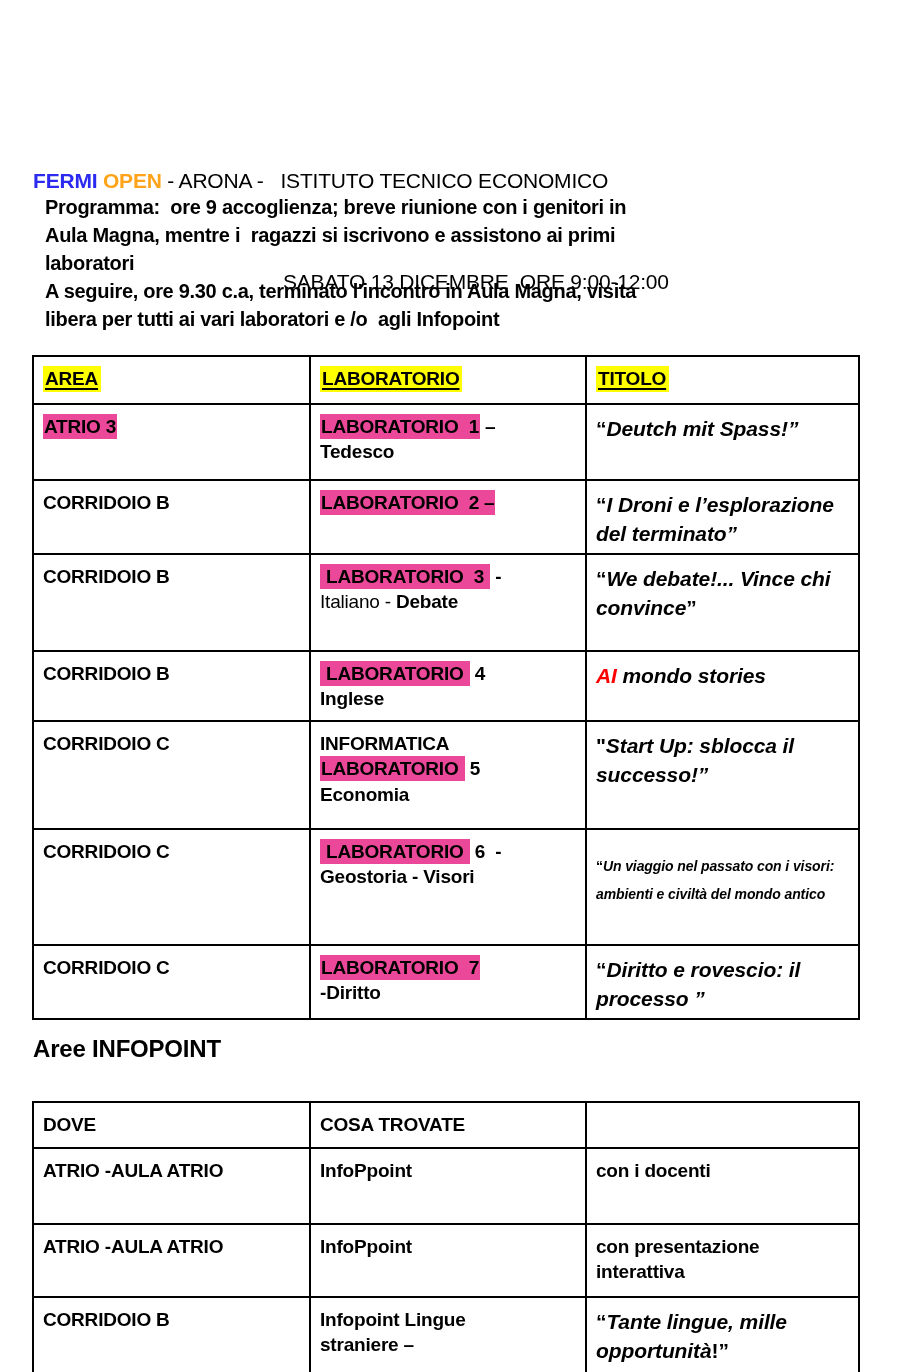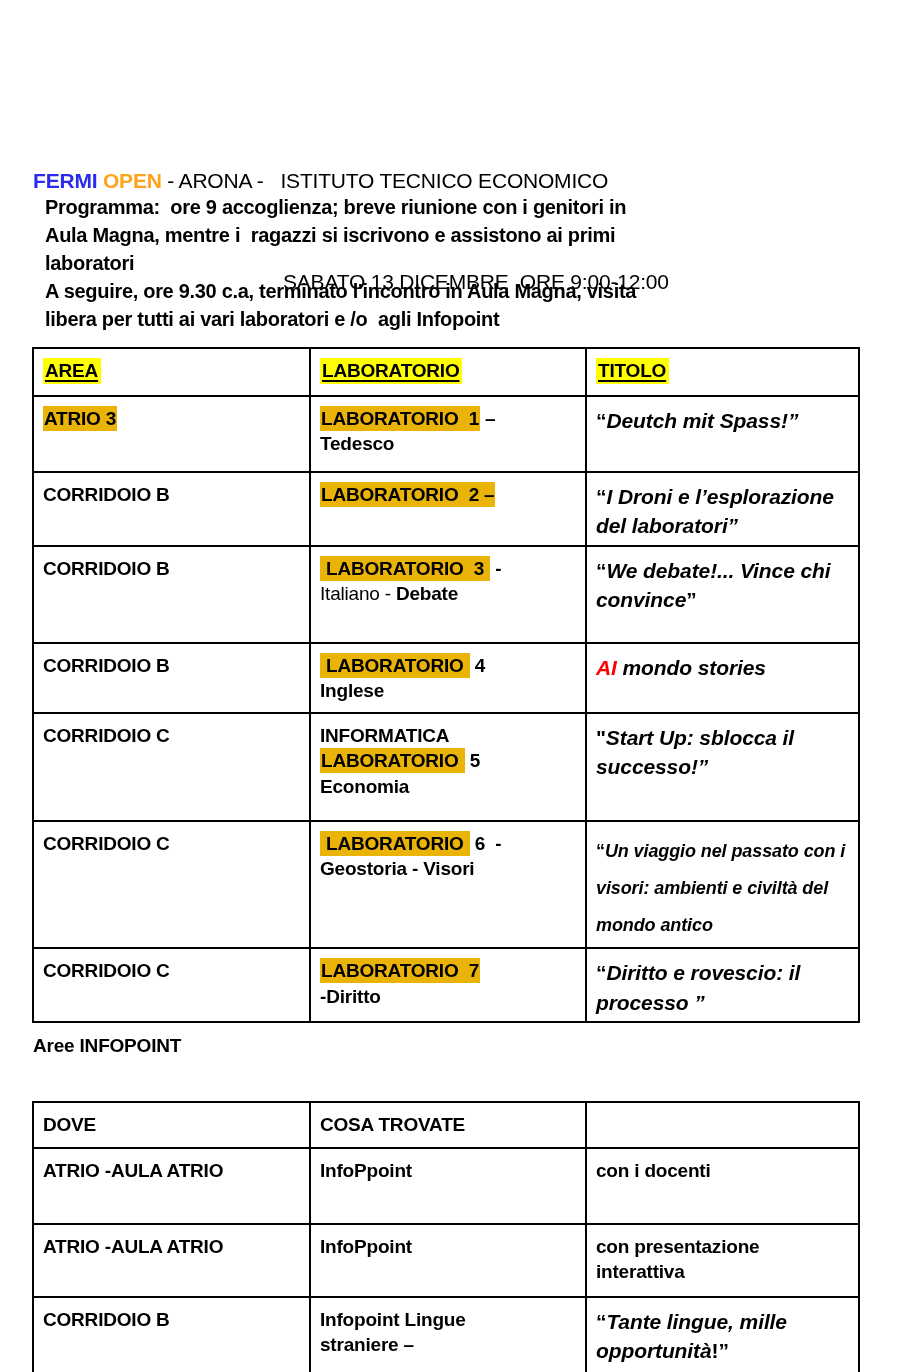--- a/index.html
+++ b/index.html
@@ -8,40 +8,40 @@
 
   
   #doc-header{position:absolute;left:33px;top:50px;font-size:21px;line-height:1.6;letter-spacing:-0.2px;white-space:pre-wrap;}
   #doc-header .line2{margin-left:250px;}
 
   
   #program{position:absolute;left:45px;top:146px;width:845px;font-weight:bold;font-size:20px;line-height:1.4;letter-spacing:-0.3px;white-space:pre-wrap;}
 
   
   table{border-collapse:collapse;table-layout:fixed;position:absolute;left:32px;background:#fff;}
-  #labs-table{top:300px;width:826px;}
+  #labs-table{top:308px;width:826px;}
   #infopoint-table{top:1054px;width:826px;}
   col.c1{width:277px;} col.c2{width:276px;} col.c3{width:273px;}
   td{border:2px solid #000;vertical-align:top;padding:9px 6px 4px 9px;
      font-size:19px;line-height:1.34;letter-spacing:-0.2px;white-space:pre-wrap;overflow:hidden;}
   td.titolo{font-size:21px;line-height:1.4;letter-spacing:-0.1px;}
-  td.titolo.sm{font-size:18px;line-height:2.05;padding-top:11px;border-radius:20px;}
+  td.titolo.sm{font-size:14px;line-height:2.05;padding-top:22px;border-radius:20px;}
 
   
   .b{font-weight:bold;}
   .i{font-style:italic;}
   .u{text-decoration:underline;text-decoration-thickness:2px;text-underline-offset:3px;}
   .hlY{background:#ffff00;padding:2px 3px 3px 2px;}
-  .hlP{background:#eab308;padding:2px 1px;}
+  .hlP{background:#ec4899;padding:2px 1px;}
   .red{color:#ff0000;}
   .blue{color:#2a2af0;}
   .orange{color:#ffa31a;}
 
   
-  #infopoint-heading{position:absolute;left:33px;top:988px;font-size:19px;font-weight:bold;letter-spacing:-0.2px;}
+  #infopoint-heading{position:absolute;left:33px;top:988px;font-size:24px;font-weight:bold;letter-spacing:-0.2px;}
 
   
   #bottom-line{position:absolute;left:0;top:1338px;width:898px;height:2px;background:#4f81bd;}
 </style>
 </head>
 <body>
 
 <div id="page">
 
   <div id="doc-header">
@@ -69,21 +69,21 @@
         </tr>
         <tr style="height: 76px;">
           <td><span class="b hlP">ATRIO 3</span></td>
           <td><span class="b hlP">LABORATORIO  1</span><span class="b"> –
 Tedesco</span></td>
           <td class="titolo"><span class="b">“</span><span class="b i">Deutch mit Spass!”</span></td>
         </tr>
         <tr style="height: 70px;">
           <td><span class="b">CORRIDOIO B</span></td>
           <td><span class="b hlP">LABORATORIO  2 –</span></td>
-          <td class="titolo"><span class="b">“</span><span class="b i">I Droni e l’esplorazione del laboratori”</span></td>
+          <td class="titolo"><span class="b">“</span><span class="b i">I Droni e l’esplorazione del terminato”</span></td>
         </tr>
         <tr style="height: 97px;">
           <td><span class="b">CORRIDOIO B</span></td>
           <td><span class="b hlP"> LABORATORIO  3 </span><span class="b"> -
 </span><span>Italiano - </span><span class="b">Debate</span></td>
           <td class="titolo"><span class="b">“</span><span class="b i">We debate!... Vince chi convince</span><span class="b">”</span></td>
         </tr>
         <tr style="height: 70px;">
           <td><span class="b">CORRIDOIO B</span></td>
           <td><span class="b hlP"> LABORATORIO </span><span class="b"> 4

